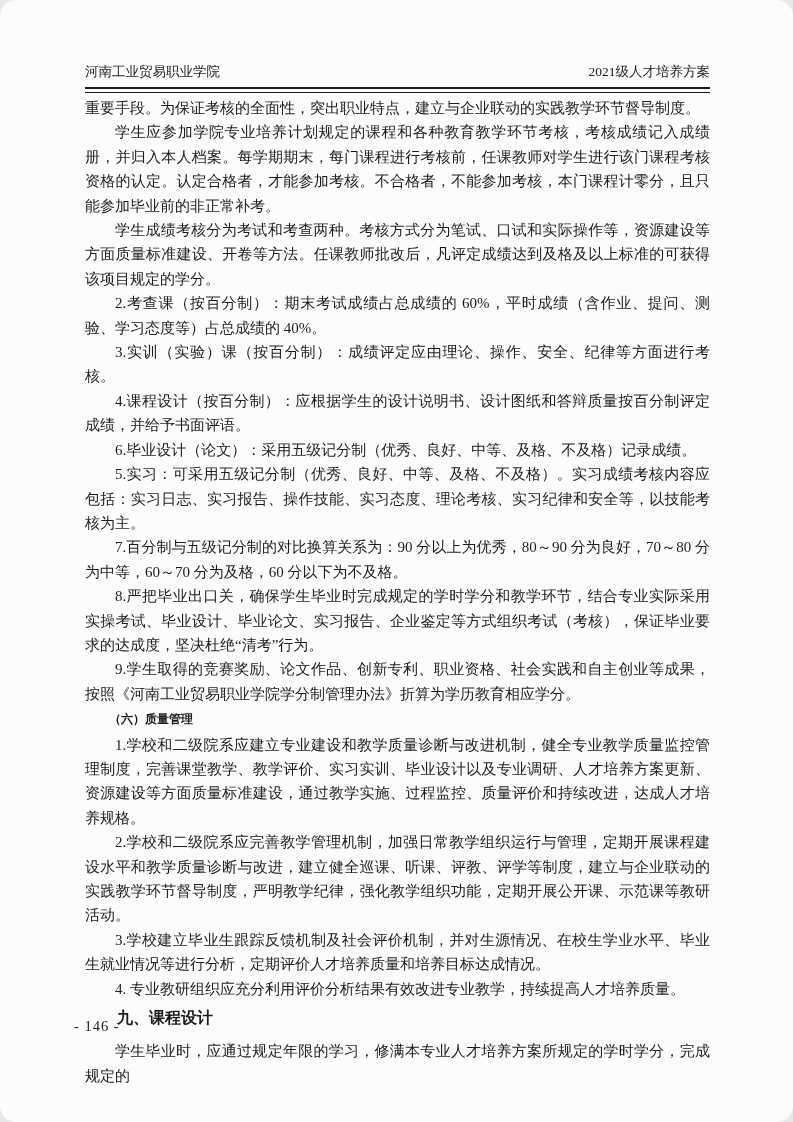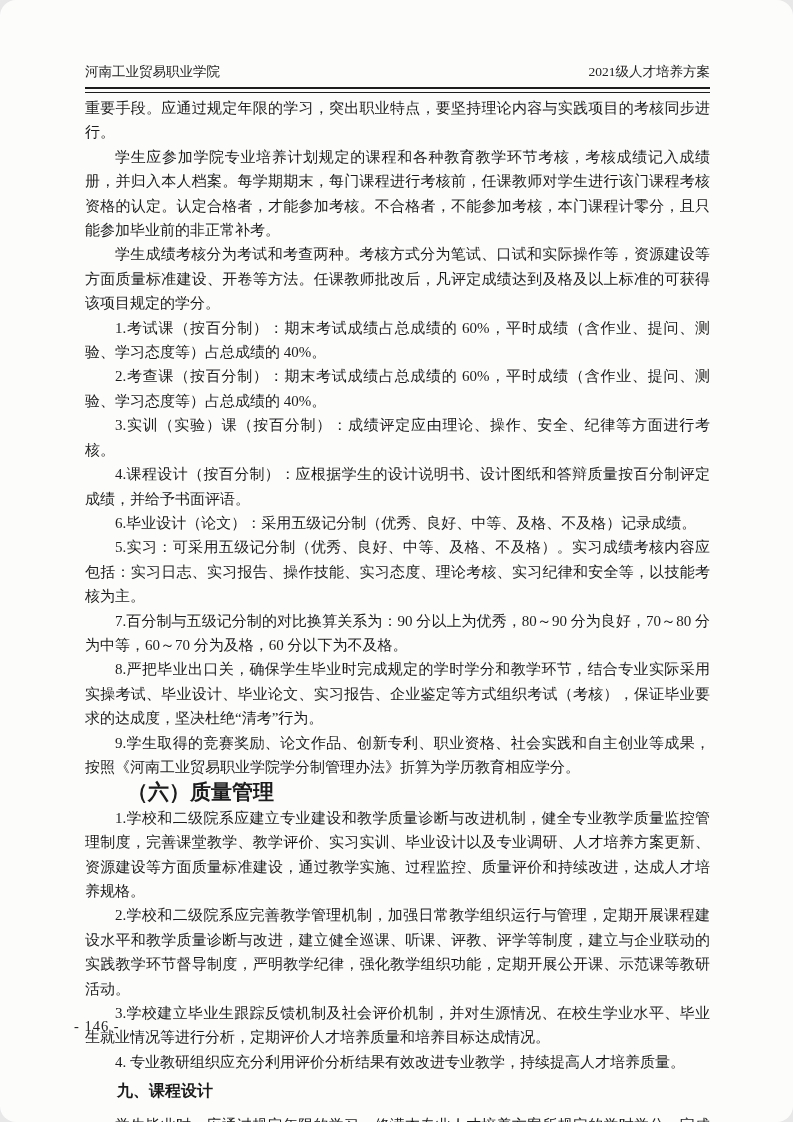--- a/index.html
+++ b/index.html
@@ -54,21 +54,21 @@
   }
   .content p {
     margin: 0;
     padding: 0;
   }
   .para { text-indent: 2em; }
   .para.no-indent { text-indent: 0; }
   .heading-l2 {
     font-weight: bold;
     text-indent: 2em;
-    font-size: 21px;
+    font-size: 12px;
     margin: 1px 0 1px 0 !important;
   }
   .heading-l1 {
     font-weight: bold;
     text-indent: 2em;
     font-size: 16px;
     margin: 5px 0 9px 0 !important;
   }
   
   .page-number {
@@ -85,24 +85,23 @@
 
 <div class="page">
 
   <div class="header">
     <span>河南工业贸易职业学院</span>
     <span>2021级人才培养方案</span>
   </div>
   <div class="header-rule"></div>
 
   <div class="content">
-    <p class="para no-indent">重要手段。应通过规定年限的学习，突出职业特点，要坚持理论内容与实践项目的考核同步进行。</p>
+    <p class="para no-indent">重要手段。为保证考核的全面性，突出职业特点，建立与企业联动的实践教学环节督导制度。</p>
     <p class="para">学生应参加学院专业培养计划规定的课程和各种教育教学环节考核，考核成绩记入成绩册，并归入本人档案。每学期期末，每门课程进行考核前，任课教师对学生进行该门课程考核资格的认定。认定合格者，才能参加考核。不合格者，不能参加考核，本门课程计零分，且只能参加毕业前的非正常补考。</p>
     <p class="para">学生成绩考核分为考试和考查两种。考核方式分为笔试、口试和实际操作等，资源建设等方面质量标准建设、开卷等方法。任课教师批改后，凡评定成绩达到及格及以上标准的可获得该项目规定的学分。</p>
-    <p class="para">1.考试课（按百分制）：期末考试成绩占总成绩的 60%，平时成绩（含作业、提问、测验、学习态度等）占总成绩的 40%。</p>
     <p class="para">2.考查课（按百分制）：期末考试成绩占总成绩的 60%，平时成绩（含作业、提问、测验、学习态度等）占总成绩的 40%。</p>
     <p class="para">3.实训（实验）课（按百分制）：成绩评定应由理论、操作、安全、纪律等方面进行考核。</p>
     <p class="para">4.课程设计（按百分制）：应根据学生的设计说明书、设计图纸和答辩质量按百分制评定成绩，并给予书面评语。</p>
     <p class="para">6.毕业设计（论文）：采用五级记分制（优秀、良好、中等、及格、不及格）记录成绩。</p>
     <p class="para">5.实习：可采用五级记分制（优秀、良好、中等、及格、不及格）。实习成绩考核内容应包括：实习日志、实习报告、操作技能、实习态度、理论考核、实习纪律和安全等，以技能考核为主。</p>
     <p class="para">7.百分制与五级记分制的对比换算关系为：90 分以上为优秀，80～90 分为良好，70～80 分为中等，60～70 分为及格，60 分以下为不及格。</p>
     <p class="para">8.严把毕业出口关，确保学生毕业时完成规定的学时学分和教学环节，结合专业实际采用实操考试、毕业设计、毕业论文、实习报告、企业鉴定等方式组织考试（考核），保证毕业要求的达成度，坚决杜绝“清考”行为。</p>
     <p class="para">9.学生取得的竞赛奖励、论文作品、创新专利、职业资格、社会实践和自主创业等成果，按照《河南工业贸易职业学院学分制管理办法》折算为学历教育相应学分。</p>
     <p class="heading-l2">（六）质量管理</p>
     <p class="para">1.学校和二级院系应建立专业建设和教学质量诊断与改进机制，健全专业教学质量监控管理制度，完善课堂教学、教学评价、实习实训、毕业设计以及专业调研、人才培养方案更新、资源建设等方面质量标准建设，通过教学实施、过程监控、质量评价和持续改进，达成人才培养规格。</p>

